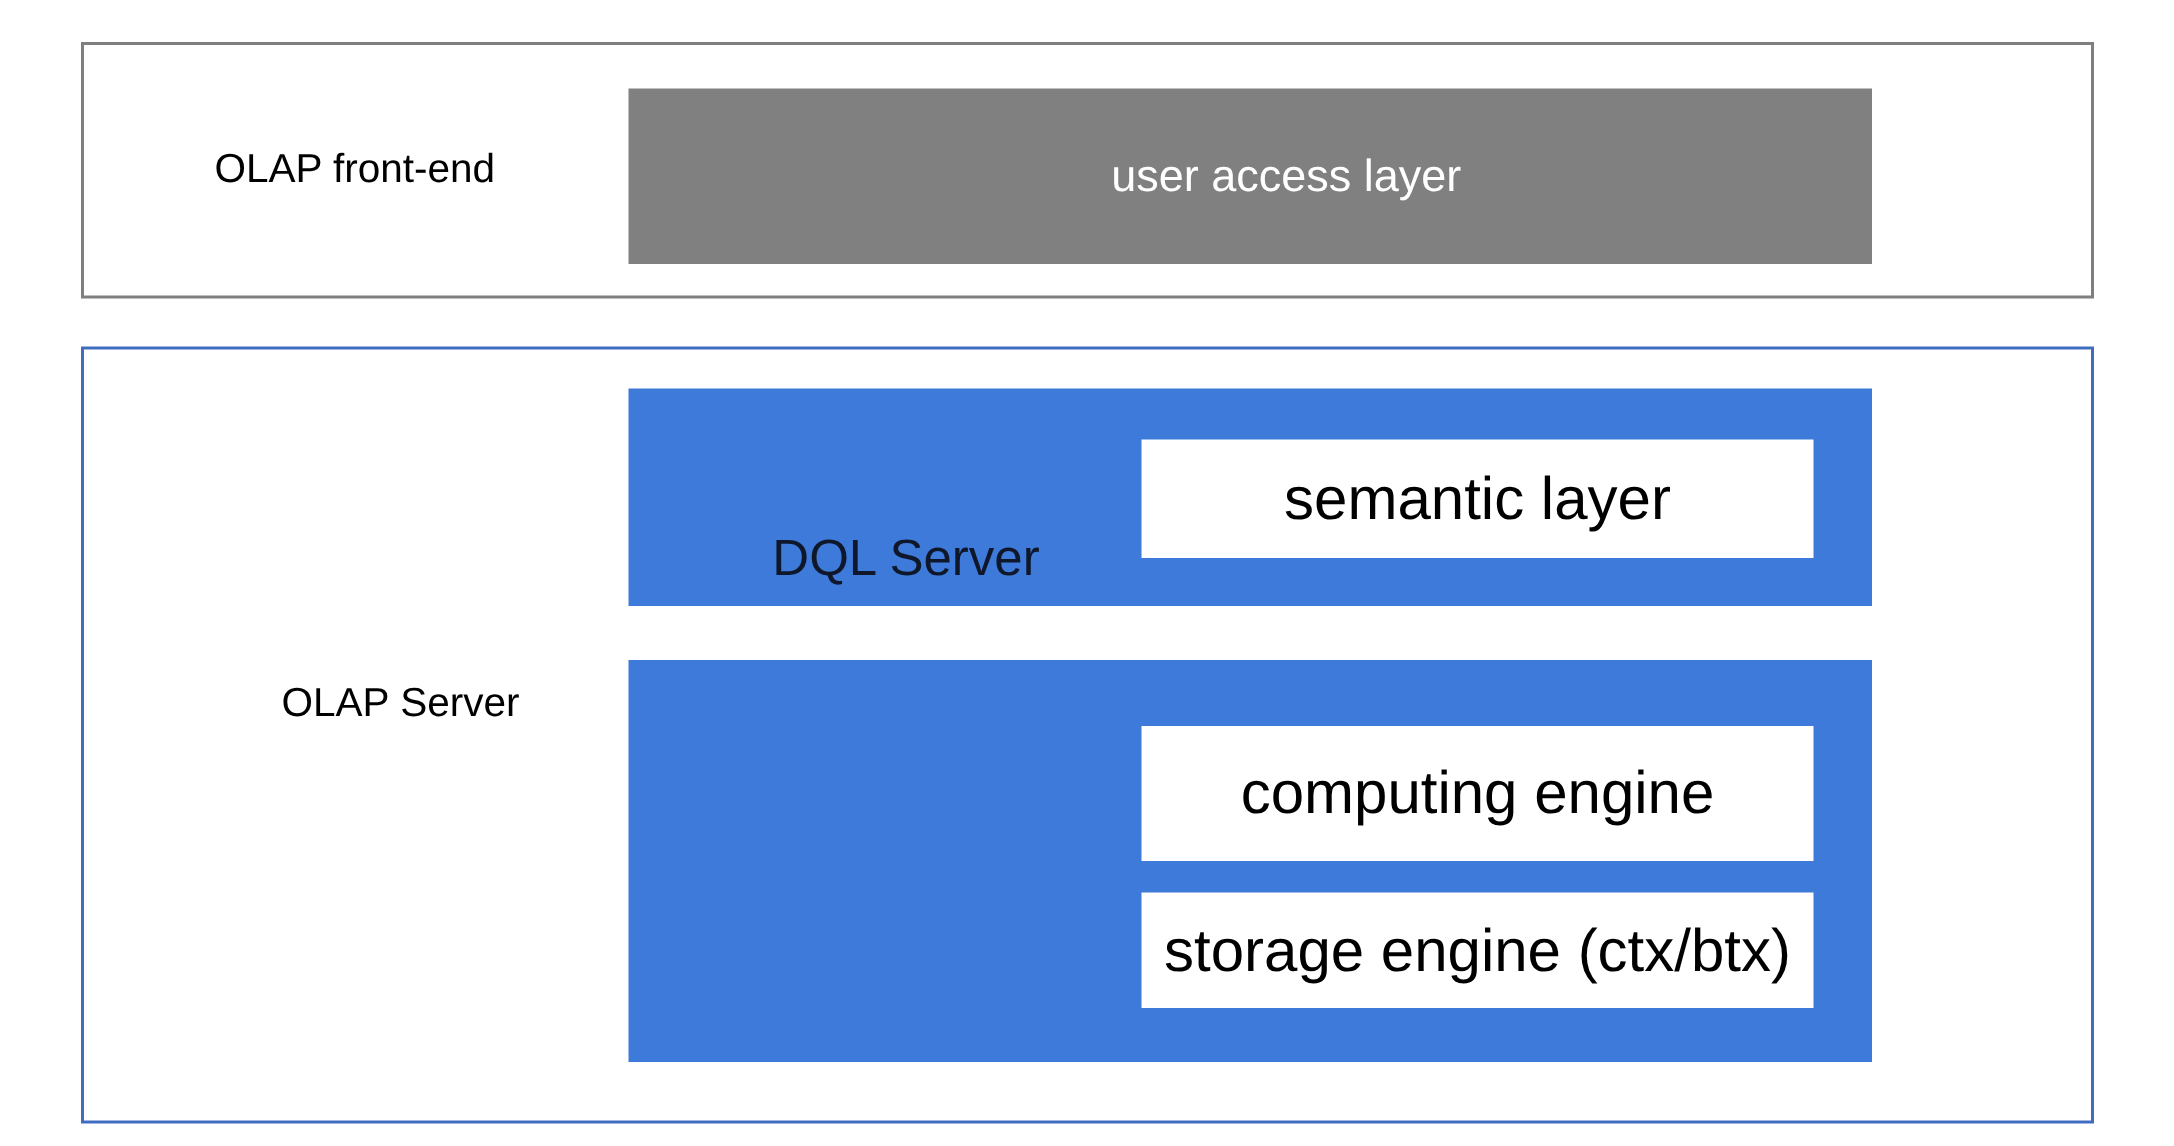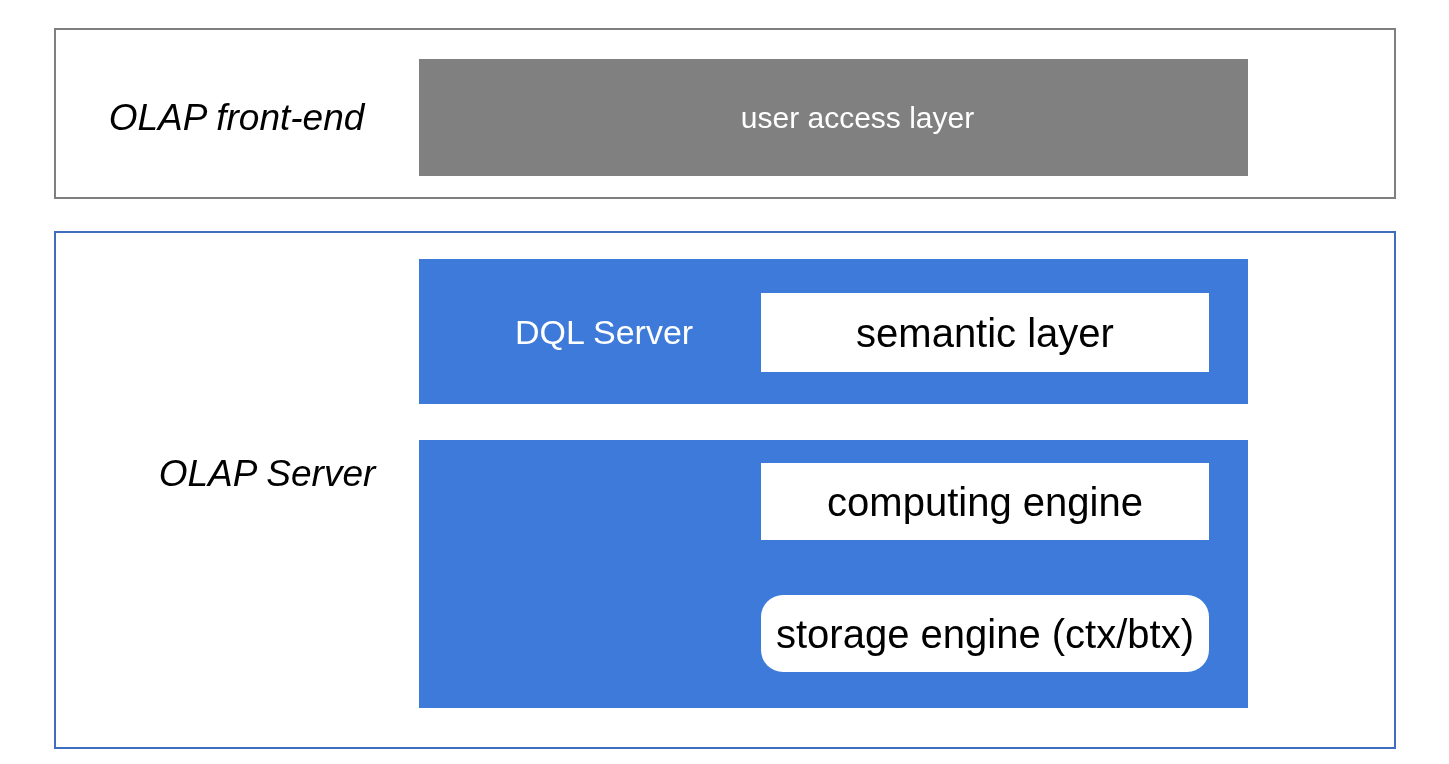--- a/index.html
+++ b/index.html
@@ -38,25 +38,24 @@
     top: 231px;
     width: 1342px;
     height: 518px;
     border: 2px solid #3f6ec1;
   }
 
   
   .panel-label {
     position: absolute;
     color: #000000;
-    font-size: 37px;
+    font-size: 27px;
     line-height: 1;
     white-space: nowrap;
     text-align: center;
-    font-style: italic;
   }
   #frontend-label {
     left: 54px;
     top: 99px;
     width: 365px;
   }
   #server-label {
     left: 54px;
     top: 455px;
     width: 426px;
@@ -100,24 +99,25 @@
     left: 419px;
     top: 440px;
     width: 829px;
     height: 268px;
   }
   .server-name {
     position: absolute;
     left: 20px;
     width: 330px;
     text-align: center;
-    color: #ffffff;
+    color: #0f172a;
     font-size: 34px;
     line-height: 1;
     white-space: nowrap;
+    margin-top: 40px;
   }
   #dql-server .server-name {
     top: 50%;
     transform: translateY(-50%);
   }
   #spl-server .server-name {
     top: 50%;
     transform: translateY(-50%);
   }
 
@@ -140,31 +140,30 @@
     white-space: nowrap;
   }
   #semantic-layer {
     left: 342px;   
     top: 34px;     
     width: 448px;  
     height: 79px;
   }
   #computing-engine {
     left: 342px;   
-    top: 23px;     
+    top: 44px;     
     width: 448px;
-    height: 77px;
+    height: 90px;
     padding-left: 48px;
   }
   #storage-engine {
     left: 342px;
     top: 155px;    
     width: 448px;
     height: 77px;
-    border-radius: 22px;
   }
 </style>
 </head>
 <body>
 
 <div id="canvas">
 
   <div class="panel" id="frontend-panel"></div>
 
   <div class="panel-label" id="frontend-label">OLAP front-end</div>

